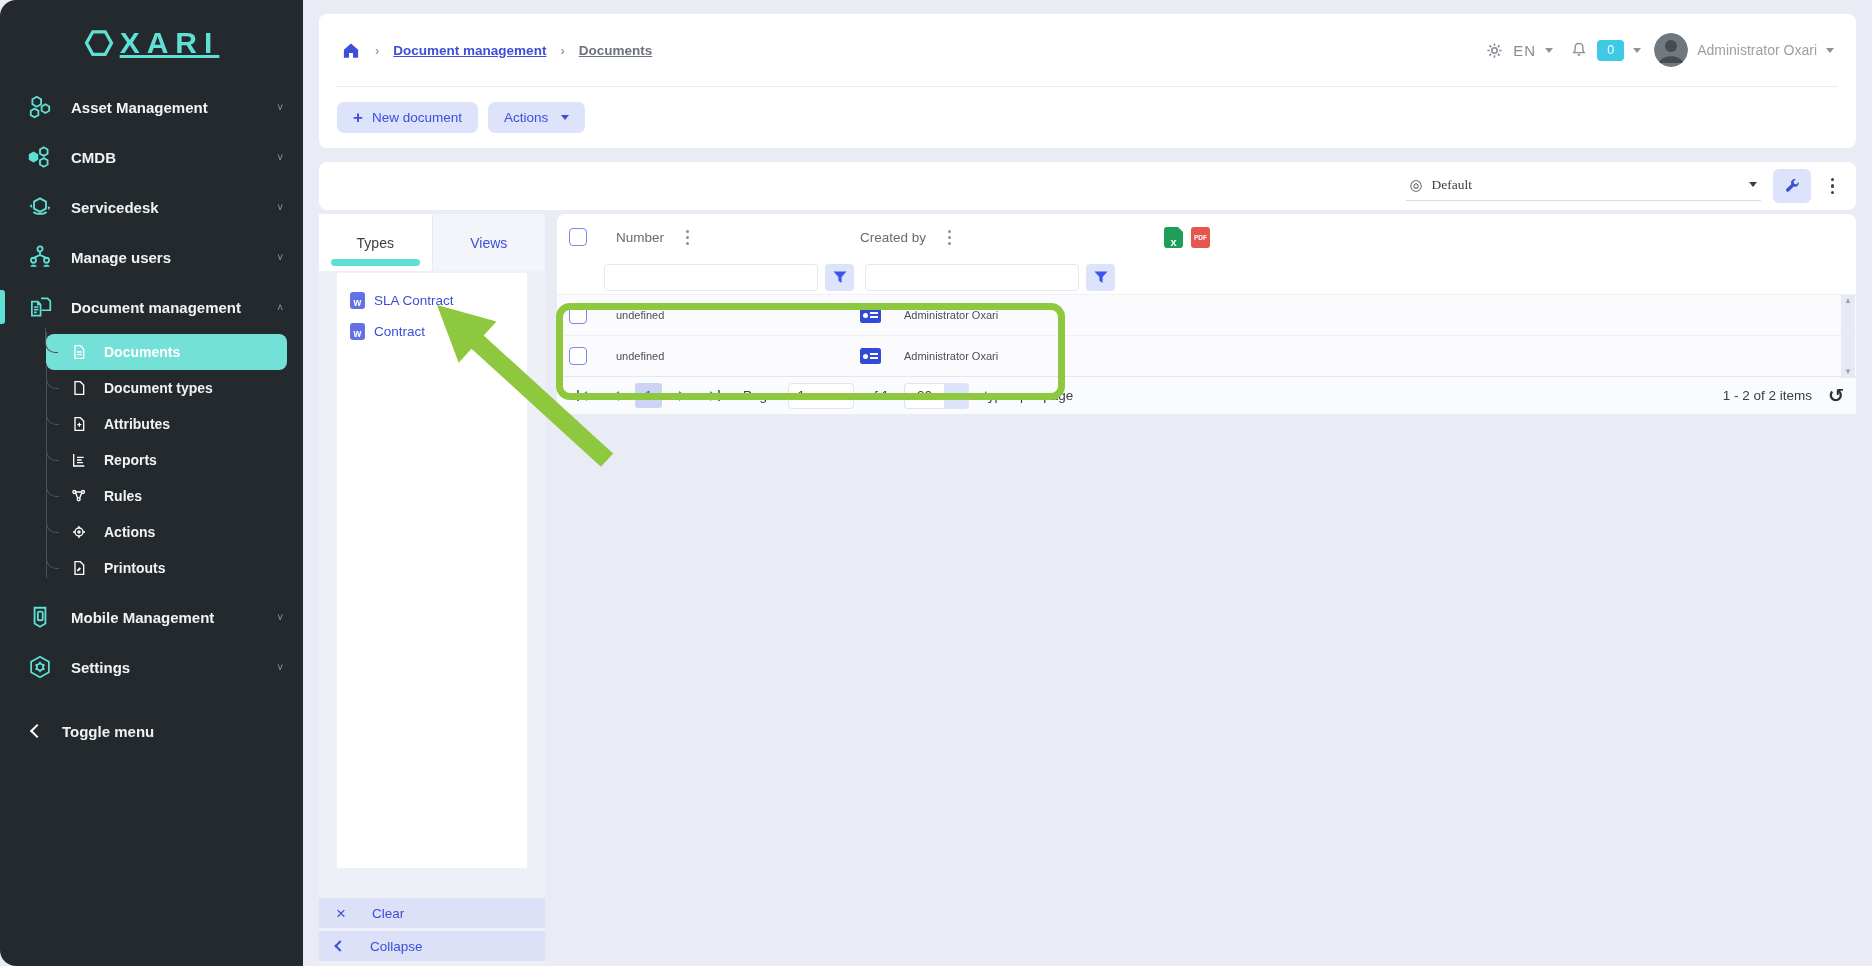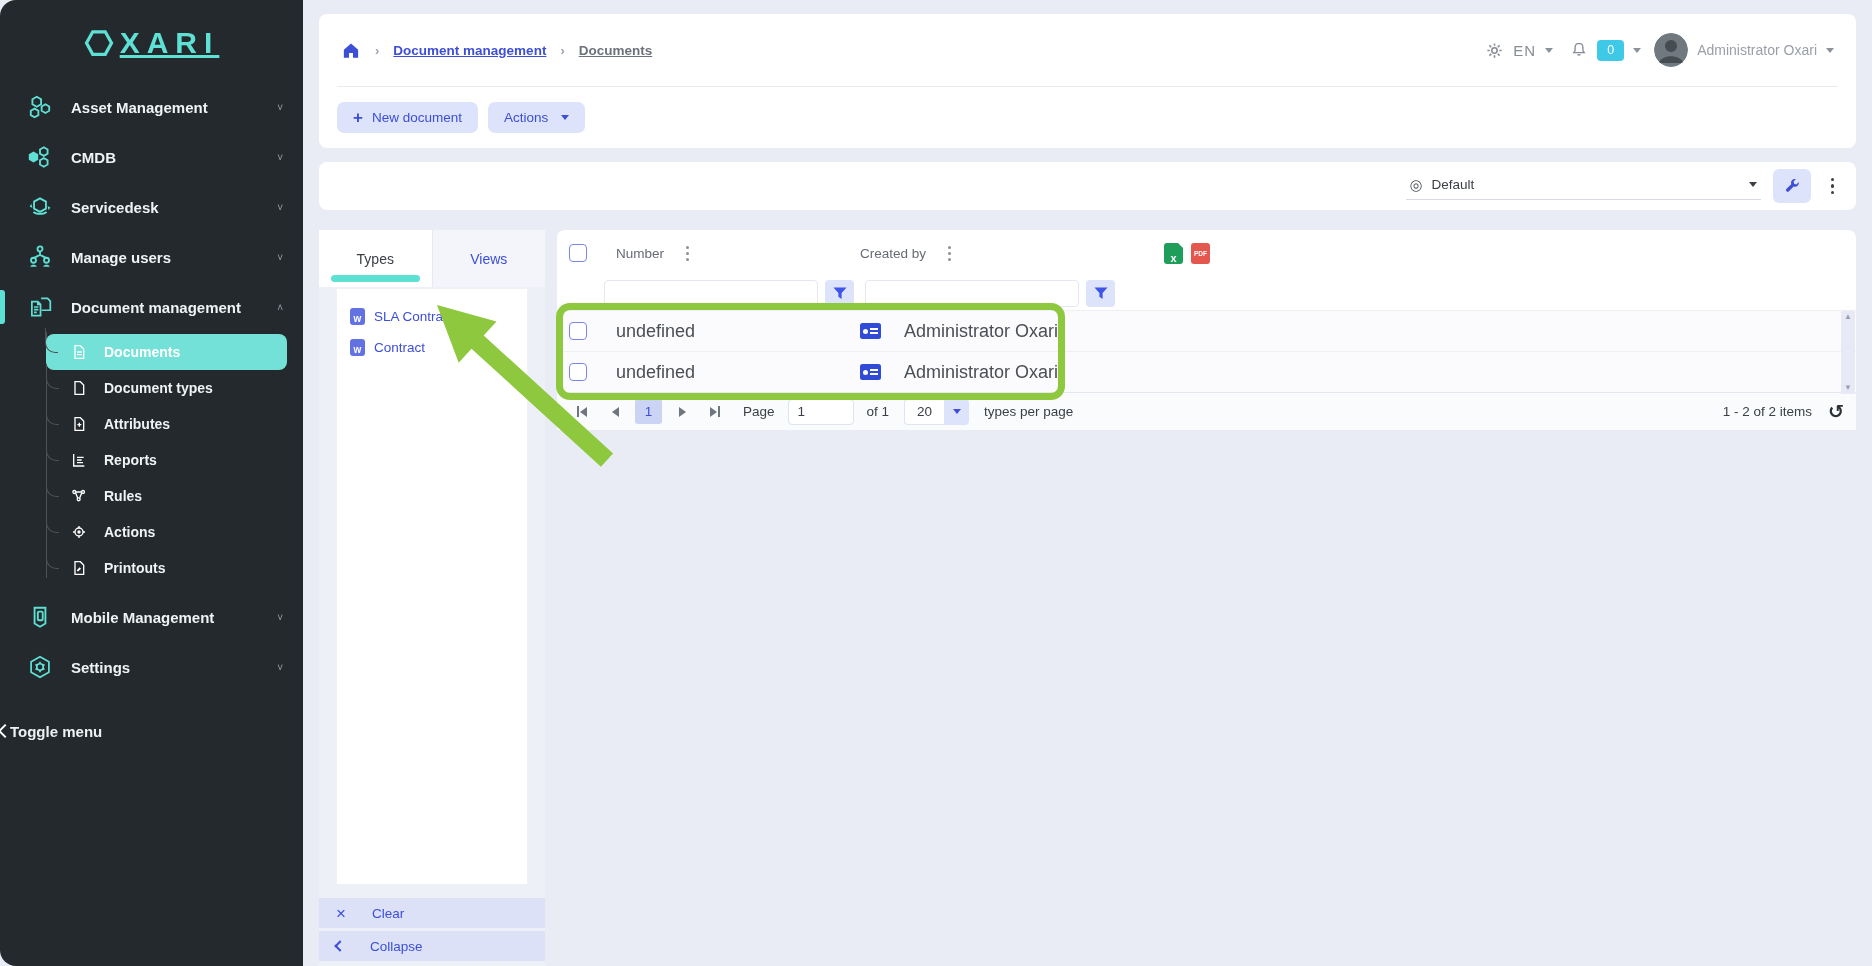--- a/index.html
+++ b/index.html
@@ -24,21 +24,21 @@
   .submenu::before { content:""; position:absolute; left:46px; top:0; bottom:14px; border-left:1px solid #4c5256; }
   .sub-item { display:flex; align-items:center; gap:16px; height:36px; margin:0 16px 0 58px;
               padding-left:12px; cursor:pointer; position:relative; color:#f0f3f4; }
   .sub-item::before { content:""; position:absolute; left:-12px; top:-6px; width:12px; height:24px;
                       border-left:1px solid #4c5256; border-bottom:1px solid #4c5256; border-bottom-left-radius:10px; }
   .sub-item .sub-label { font-size:14px; font-weight:700; }
   .sub-icon { width:18px; height:18px; color:#fff; flex:none; display:flex; align-items:center; justify-content:center; }
   .sub-item.active { background:#74e1d8; border-radius:8px; margin-left:46px; padding-left:24px; }
   .sub-item.active::before { left:-1px; }
   .sub-item.active .sub-label { color:#ffffff; }
-  .toggle-row { display:flex; align-items:center; height:50px; margin-top:14px; cursor:pointer; }
+  .toggle-row { display:flex; align-items:center; gap:20px; height:50px; padding-left:32px; margin-top:14px; cursor:pointer; }
   .toggle-row .toggle-label { font-size:15px; font-weight:700; }
   .chev { width:10px; height:10px; border-left:2.5px solid #fff; border-bottom:2.5px solid #fff;
           transform:rotate(45deg); display:inline-block; }
 
   
   .main { flex:1; padding:14px 16px 0 16px; display:flex; flex-direction:column; }
   .card { background:#fff; border-radius:8px; }
 
   
   .header-card { flex:none; }
@@ -61,30 +61,30 @@
          height:31px; padding:0 16px; border-radius:7px; font-size:13.5px; font-family:inherit; cursor:pointer; }
   .btn .plus { font-size:17px; font-weight:700; line-height:1; }
   .btn .caret-down { border-top-color:#3d4ed7; margin-left:4px; }
 
   
   .toolbar-card { margin-top:14px; height:48px; display:flex; align-items:center; justify-content:flex-end;
                   padding:0 14px; gap:12px; flex:none; }
   .view-select { width:355px; display:flex; align-items:center; gap:9px; padding:5px 4px 7px 4px;
                  border-bottom:1px solid #d9dce5; cursor:pointer; }
   .view-select .eye { color:#4a4f55; font-size:15px; line-height:1; }
-  .view-select .view-label { font-size:13.5px; color:#3b4046; flex:1; }
+  .view-select .view-label { font-size:13.5px; color:#3b4046; flex:1;font-family:Liberation Serif, serif; }
   .view-select .caret-down { border-top-color:#3c4046; }
   .icon-btn { width:38px; height:34px; background:#dde3fb; border:none; border-radius:6px;
               display:flex; align-items:center; justify-content:center; cursor:pointer; color:#3d4ed7; }
   .kebab { display:flex; flex-direction:column; gap:3px; padding:4px 8px; cursor:pointer; }
   .kebab i { width:3.5px; height:3.5px; border-radius:50%; background:#3b4046; }
   .kebab.soft i { background:#8b9098; width:3px; height:3px; }
 
   
-  .content { display:flex; gap:12px; margin-top:20px; flex:1; min-height:0; }
+  .content { display:flex; gap:12px; margin-top:4px; flex:1; min-height:0; }
 
   
   .left-col { width:226px; flex:none; background:#eef0f7; display:flex; flex-direction:column; }
   .tabs { display:flex; height:57px; flex:none; }
   .tab { flex:1; display:flex; align-items:center; justify-content:center; font-size:14px; cursor:pointer; position:relative; }
   .tab.active { background:#fff; color:#3b4046; }
   .tab.active::after { content:""; position:absolute; left:12px; right:12px; bottom:5px; height:7px;
                        background:#5fe0d4; border-radius:4px; }
   .tab.inactive { background:#f4f5fa; color:#3d4ed7; border-left:1px solid #e9eaf1; }
   .types-card { margin:2px 18px 0 18px; background:#fff; height:595px; padding-top:12px;
@@ -115,21 +115,21 @@
               border-left:5px solid transparent; }
   .pdf-icon { width:19px; height:21px; background:#e4574f; border-radius:3px; color:#fff; font-size:6.5px;
               font-weight:700; display:flex; align-items:center; justify-content:center; cursor:pointer; }
   .g-filter { height:34px; display:flex; align-items:center; padding-left:47px; }
   .filter-input { width:214px; height:27px; border:1px solid #e4e7f0; border-radius:4px; background:#fff; outline:none;
                   font-family:inherit; padding:0 8px; }
   .funnel-btn { width:29px; height:27px; background:#dde3fb; border:none; border-radius:4px; margin-left:7px;
                 display:flex; align-items:center; justify-content:center; cursor:pointer; }
   .g-filter .gap2 { width:11px; }
   .g-row { height:41px; display:flex; align-items:center; padding-left:12px; border-top:1px solid #eef0f4;
-           background:#fbfbfd; font-size:18px; color:#4a4f55; }
+           background:#fbfbfd; font-size:11px; color:#4a4f55; }
   .g-row .col-number { gap:0; }
   .id-card-icon { width:21px; height:16px; background:#2f4bd7; border-radius:2.5px; margin-right:9px; flex:none;
                   display:flex; align-items:center; padding:0 3px; gap:2px; }
   .id-card-icon .p-dot { width:5px; height:5px; border-radius:50%; background:#fff; }
   .id-card-icon .p-lines { flex:1; display:flex; flex-direction:column; gap:2px; }
   .id-card-icon .p-lines i { height:1.8px; background:#fff; display:block; }
   .v-scrollbar { position:absolute; right:1px; top:81px; width:14px; height:83px; background:#e7eaf6;
                  display:flex; flex-direction:column; justify-content:space-between; align-items:center;
                  padding:2px 0; cursor:pointer; }
   .v-scrollbar .sb-arrow { font-size:8px; color:#9aa0ae; line-height:1; }

